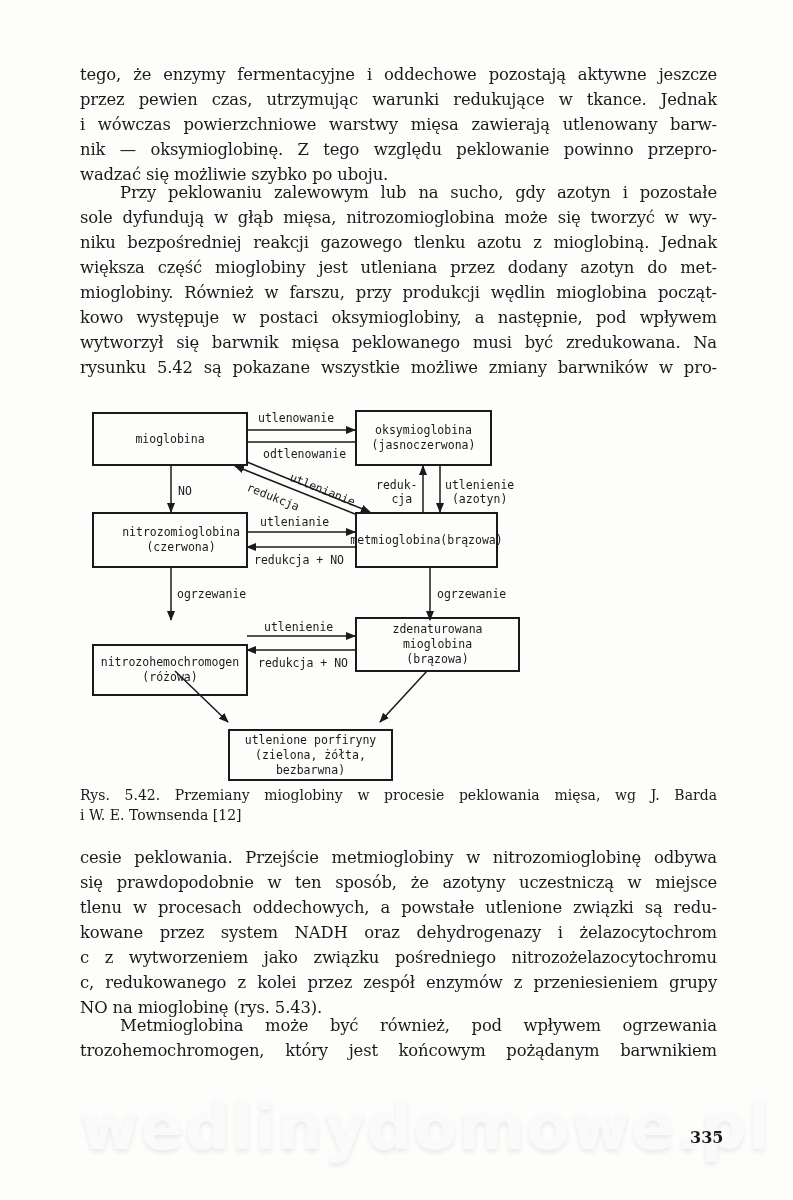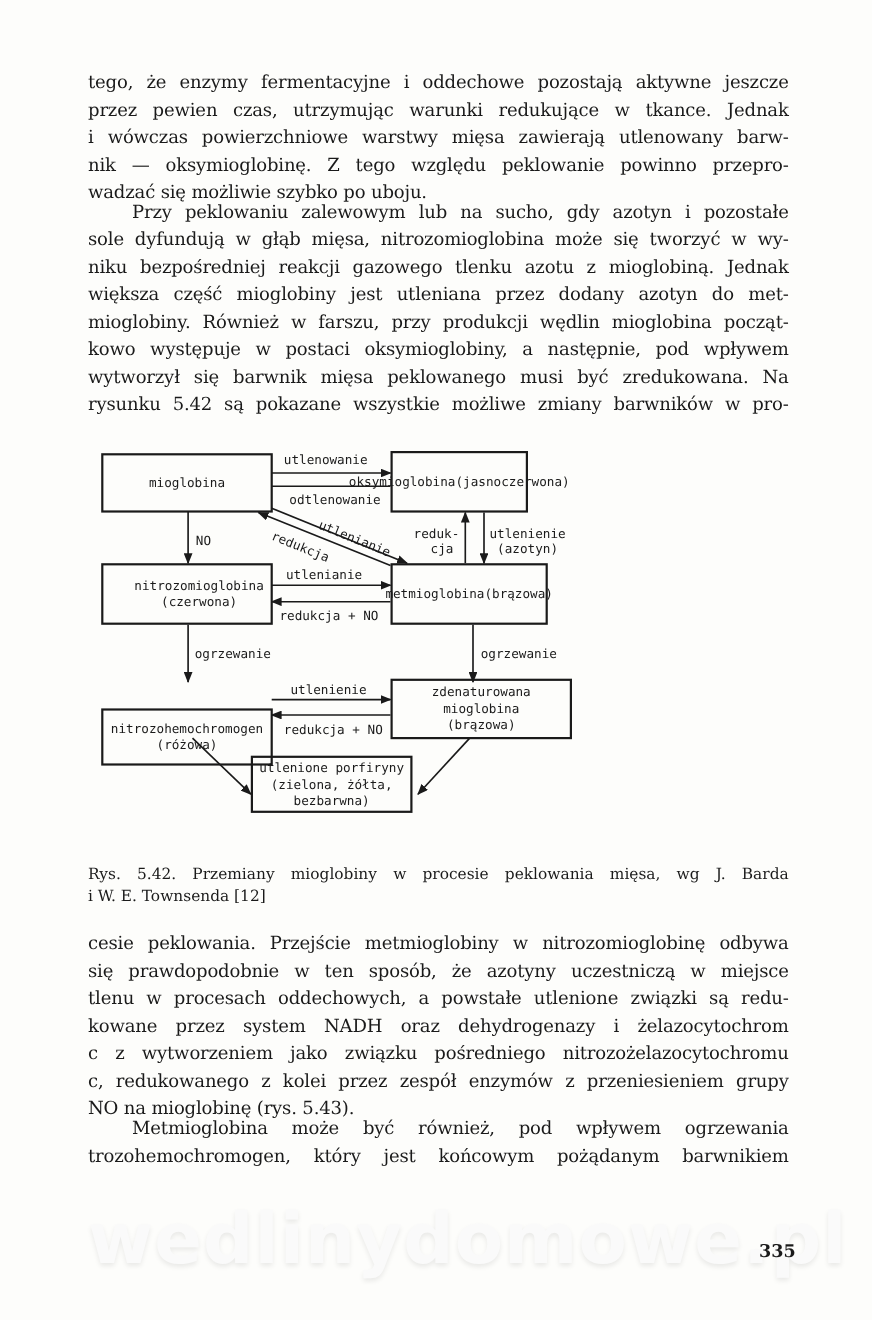--- a/index.html
+++ b/index.html
@@ -106,42 +106,42 @@
 
         <line x1="175" y1="671" x2="228" y2="722" marker-end="url(#ah)"></line>
 
         <line x1="427" y1="671" x2="380" y2="722" marker-end="url(#ah)"></line>
       </g>
     </svg>
 
     <div class="box" style="left:92px; top:412px; width:156px; height:54px;">
       <span>mioglobina</span>
     </div>
-    <div class="box" style="left:355px; top:410px; width:125px; height:56px; ">
+    <div class="box" style="left:355px; top:410px; width:137px; height:56px; flex-direction:column;">
       <span>oksymioglobina</span>
       <span>(jasnoczerwona)</span>
     </div>
     <div class="box" style="left:92px; top:512px; width:156px; height:56px; flex-direction:column;padding-left:22px;">
       <span>nitrozomioglobina</span>
       <span>(czerwona)</span>
     </div>
     <div class="box" style="left:355px; top:512px; width:143px; height:56px; flex-direction:row;">
       <span>metmioglobina</span>
       <span>(brązowa)</span>
     </div>
     <div class="box" style="left:92px; top:644px; width:156px; height:52px; flex-direction:column;">
       <span>nitrozohemochromogen</span>
       <span>(różowa)</span>
     </div>
     <div class="box" style="left:355px; top:617px; width:165px; height:55px; flex-direction:column;">
       <span>zdenaturowana</span>
       <span>mioglobina</span>
       <span>(brązowa)</span>
     </div>
-    <div class="box" style="left:228px; top:687px; width:147px; height:52px; flex-direction:column;">
+    <div class="box" style="left:228px; top:729px; width:165px; height:52px; flex-direction:column;">
       <span>utlenione porfiryny</span>
       <span>(zielona, żółta,</span>
       <span>bezbarwna)</span>
     </div>
 
     <span class="lbl" style="left:258px; top:411px;">utlenowanie</span>
     <span class="lbl" style="left:263px; top:447px;">odtlenowanie</span>
     <span class="lbl" style="left:178px; top:484px;">NO</span>
     <span class="lbl" style="left:293px; top:470px; transform: rotate(22deg); transform-origin:left top;">utlenianie</span>
     <span class="lbl" style="left:250px; top:480px; transform: rotate(22deg); transform-origin:left top;">redukcja</span>

